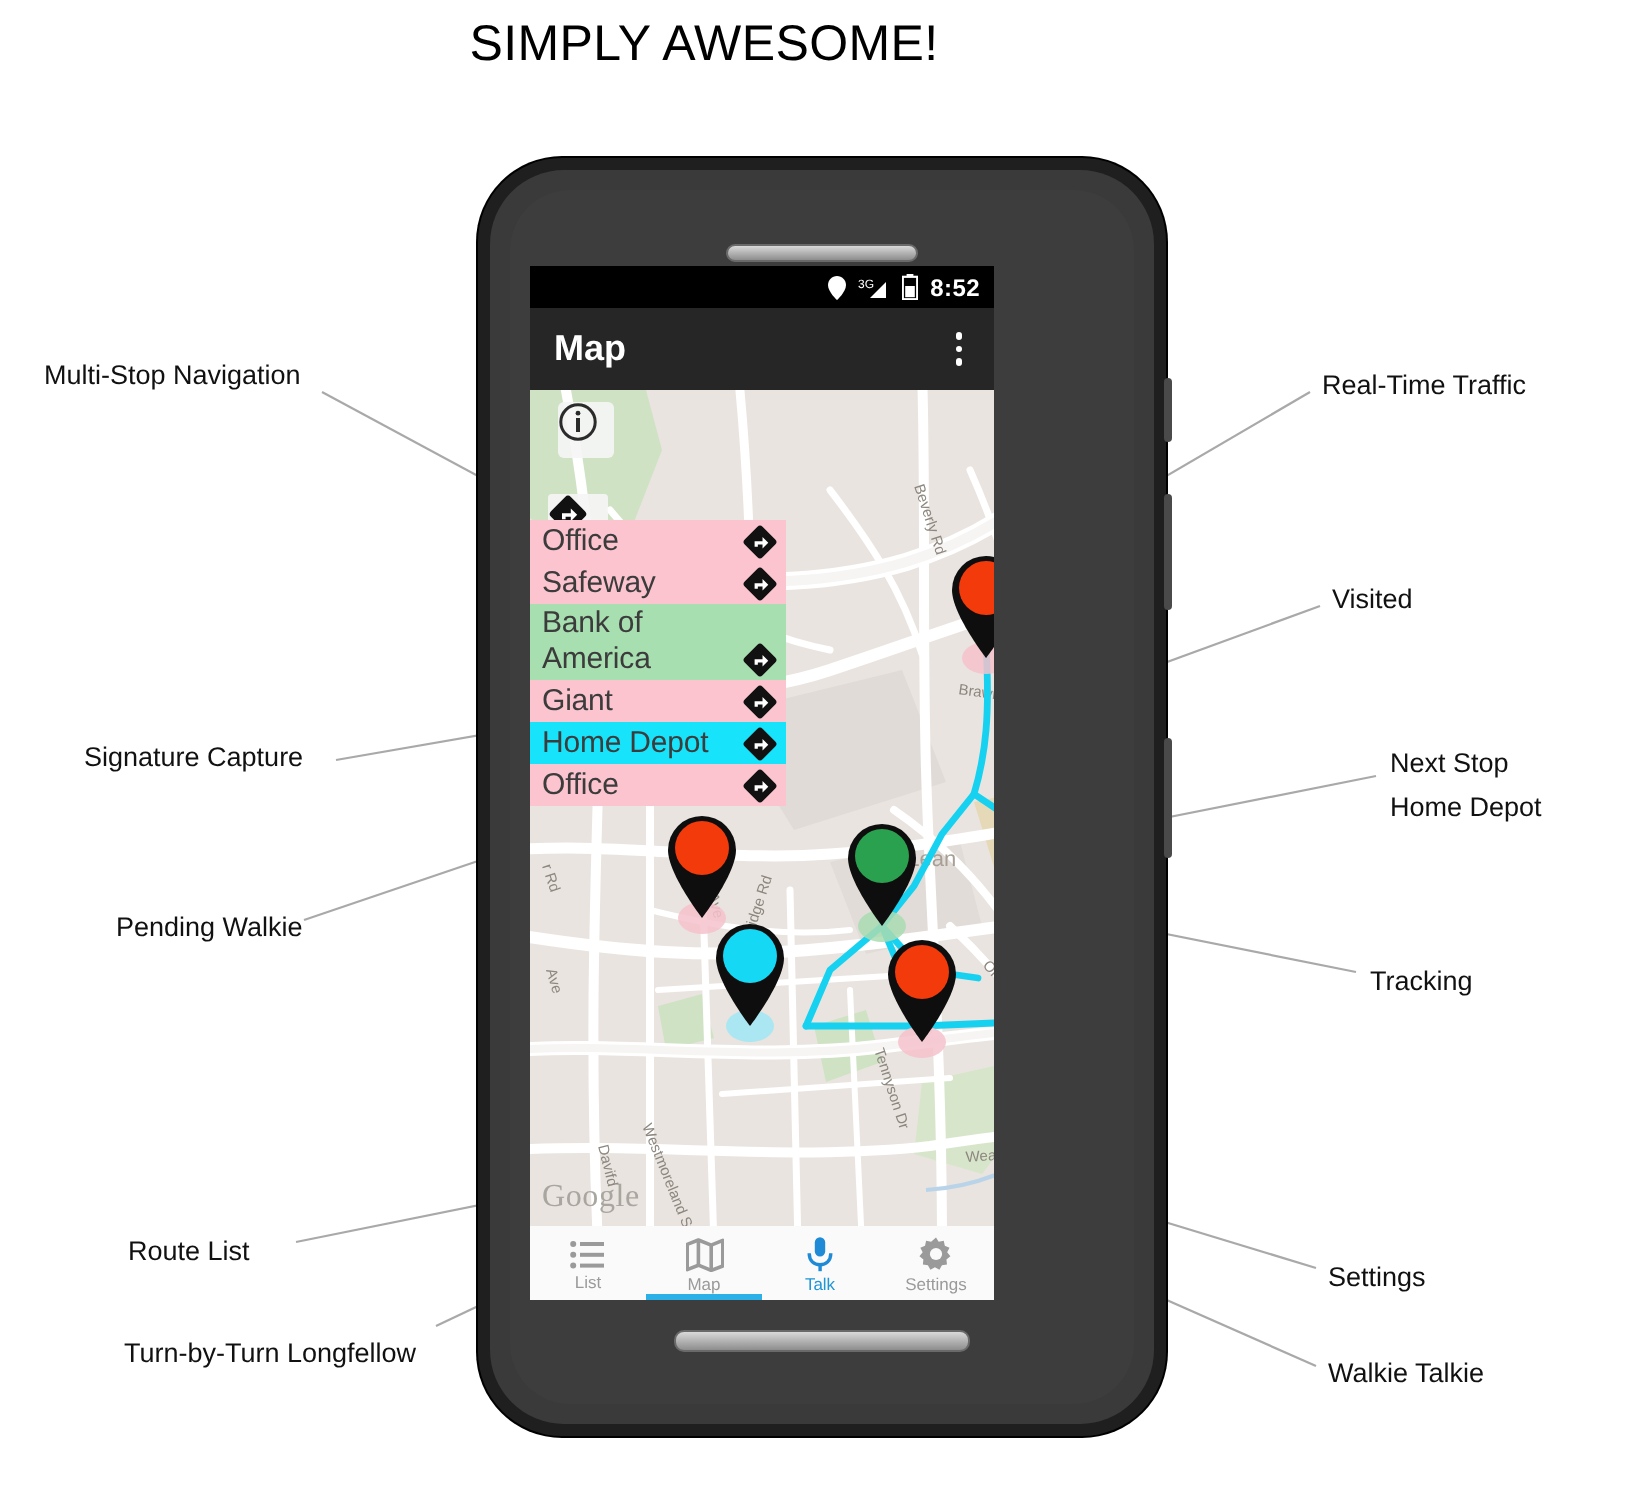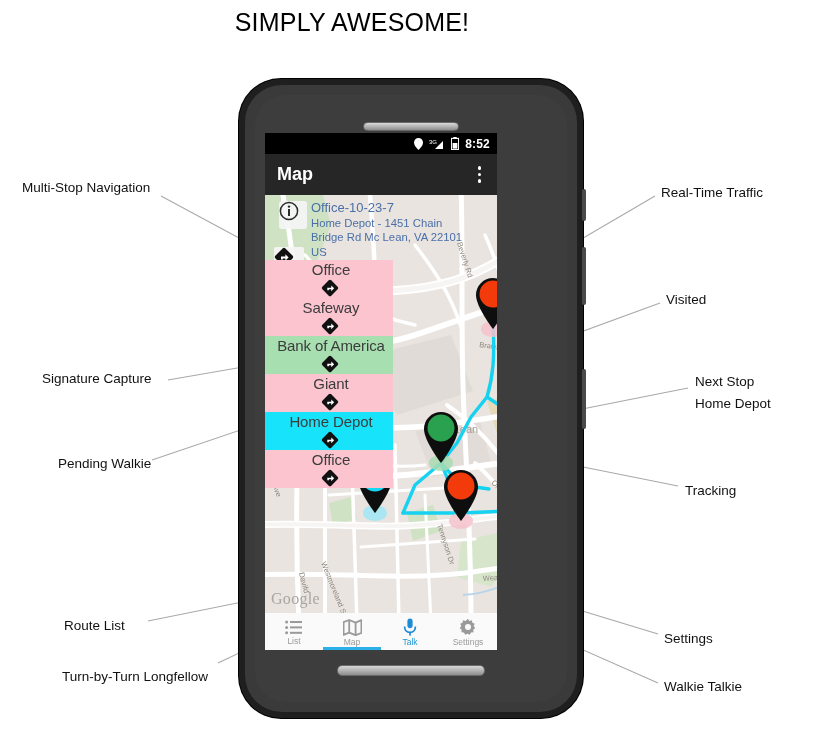--- a/index.html
+++ b/index.html
@@ -135,21 +135,21 @@
   .gwatermark {
     position: absolute; left: 6px; bottom: 5px; z-index: 7;
     font-family: "Liberation Serif", serif;
     font-size: 16px; color: #a9a59f; letter-spacing: .3px;
   }
 
   
   .stoplist { position: absolute; left: 0; top: 65px; width: 128px; z-index: 8; }
   .stop-row {
     position: relative; display: flex; align-items: center;
-    padding: 1px 2px 1px 6px; min-height: 21px; flex-direction: column;
+    padding: 1px 2px 1px 6px; min-height: 21px;
   }
   .stop-name {
     flex: 1; font-size: 15px; color: #3c3c3c; line-height: 18px;
     letter-spacing: -.1px;
   }
   .navdiamond { width: 18px; height: 18px; position: relative; flex: 0 0 18px; margin-right: 2px; }
 
   
   .botnav {
     position: relative; height: 37px; background: #fafafa;
@@ -364,26 +364,20 @@
       </svg>
 
       <div class="info-btn">
         <svg width="20" height="20" viewBox="0 0 20 20">
           <circle cx="10" cy="10" r="8.6" fill="none" stroke="#2b2b2b" stroke-width="1.5"></circle>
           <circle cx="10" cy="5.6" r="1.2" fill="#2b2b2b"></circle>
           <rect x="9" y="8" width="2" height="7" fill="#2b2b2b"></rect>
         </svg>
       </div>
 
-      <div class="infocard">
-        <div class="ic-title">Office-10-23-7</div>
-        <div>Home Depot - 1451 Chain</div>
-        <div>Bridge Rd Mc Lean, VA 22101</div>
-        <div>US</div>
-      </div>
 
       <div class="map-ctl ctl-gps">
         <svg width="20" height="20" viewBox="0 0 20 20">
           <circle cx="10" cy="10" r="5.2" fill="none" stroke="#3b3b3b" stroke-width="1.5"></circle>
           <circle cx="10" cy="10" r="2.1" fill="#3b3b3b"></circle>
           <g stroke="#3b3b3b" stroke-width="1.5">
             <line x1="10" y1="0.6" x2="10" y2="4"></line>
               <line x1="10" y1="16" x2="10" y2="19.4"></line>
             <line x1="0.6" y1="10" x2="4" y2="10"></line>
               <line x1="16" y1="10" x2="19.4" y2="10"></line>
@@ -429,21 +423,21 @@
         </div>
         <div class="stop-row" style="background:#fbc4cf;">
           <span class="stop-name">Safeway</span>
           <span class="navdiamond">
             <svg width="18" height="18" viewBox="0 0 20 20">
                 <rect x="3" y="3" width="14" height="14" rx="2" transform="rotate(45 10 10)" fill="#111"></rect>
                 <path d="M7 12.6 L7 9.6 L11.4 9.6 L11.4 7.2 L14.6 10.4 L11.4 13.6 L11.4 11.4 L8.8 11.4 L8.8 12.6 Z" fill="#fff"></path>
               </svg>
           </span>
         </div>
-        <div class="stop-row" style="background:#a8dfb0; align-items:center;">
+        <div class="stop-row" style="background:#a8dfb0; align-items:flex-end;">
           <span class="stop-name">Bank of America</span>
           <span class="navdiamond">
             <svg width="18" height="18" viewBox="0 0 20 20">
                 <rect x="3" y="3" width="14" height="14" rx="2" transform="rotate(45 10 10)" fill="#111"></rect>
                 <path d="M7 12.6 L7 9.6 L11.4 9.6 L11.4 7.2 L14.6 10.4 L11.4 13.6 L11.4 11.4 L8.8 11.4 L8.8 12.6 Z" fill="#fff"></path>
               </svg>
           </span>
         </div>
         <div class="stop-row" style="background:#fbc4cf;">
           <span class="stop-name">Giant</span>

